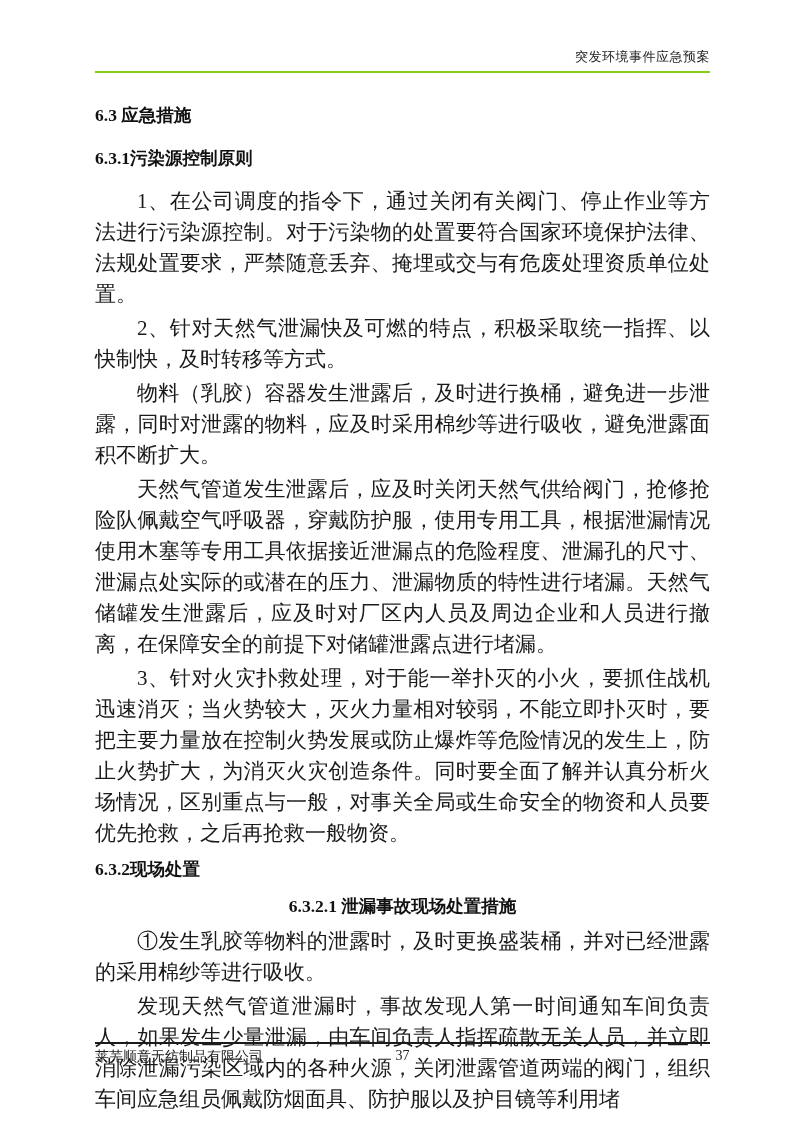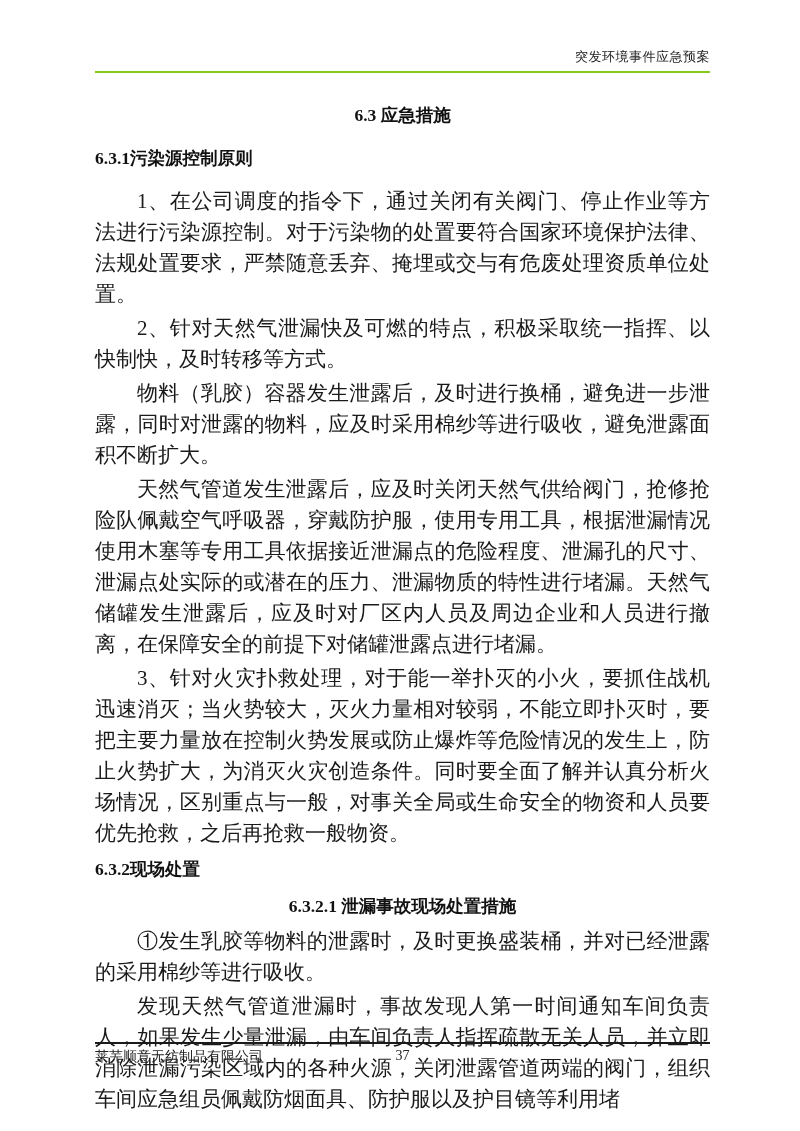--- a/index.html
+++ b/index.html
@@ -43,21 +43,21 @@
     left: 95px;
     width: 615px;
   }
   .doc-body h2 {
     font-size: 17.5px;
     line-height: 24px;
     font-weight: 700;
     color: #111;
     margin: 0;
   }
-  .h-6-3     { margin-top: 103px !important; text-align: center; }
+  .h-6-3     { margin-top: 103px !important; }
   .h-6-3-1   { margin-top: 19px  !important; }
   .h-6-3-2   { margin-top: 8px   !important; }
   .h-6-3-2-1 { margin-top: 13px  !important; text-align: center; }
   .doc-body p {
     font-size: 21px;
     line-height: 31px;
     margin: 0 0 3px 0;
     text-align: justify;
     text-indent: 2em;
     color: #1a1a1a;

